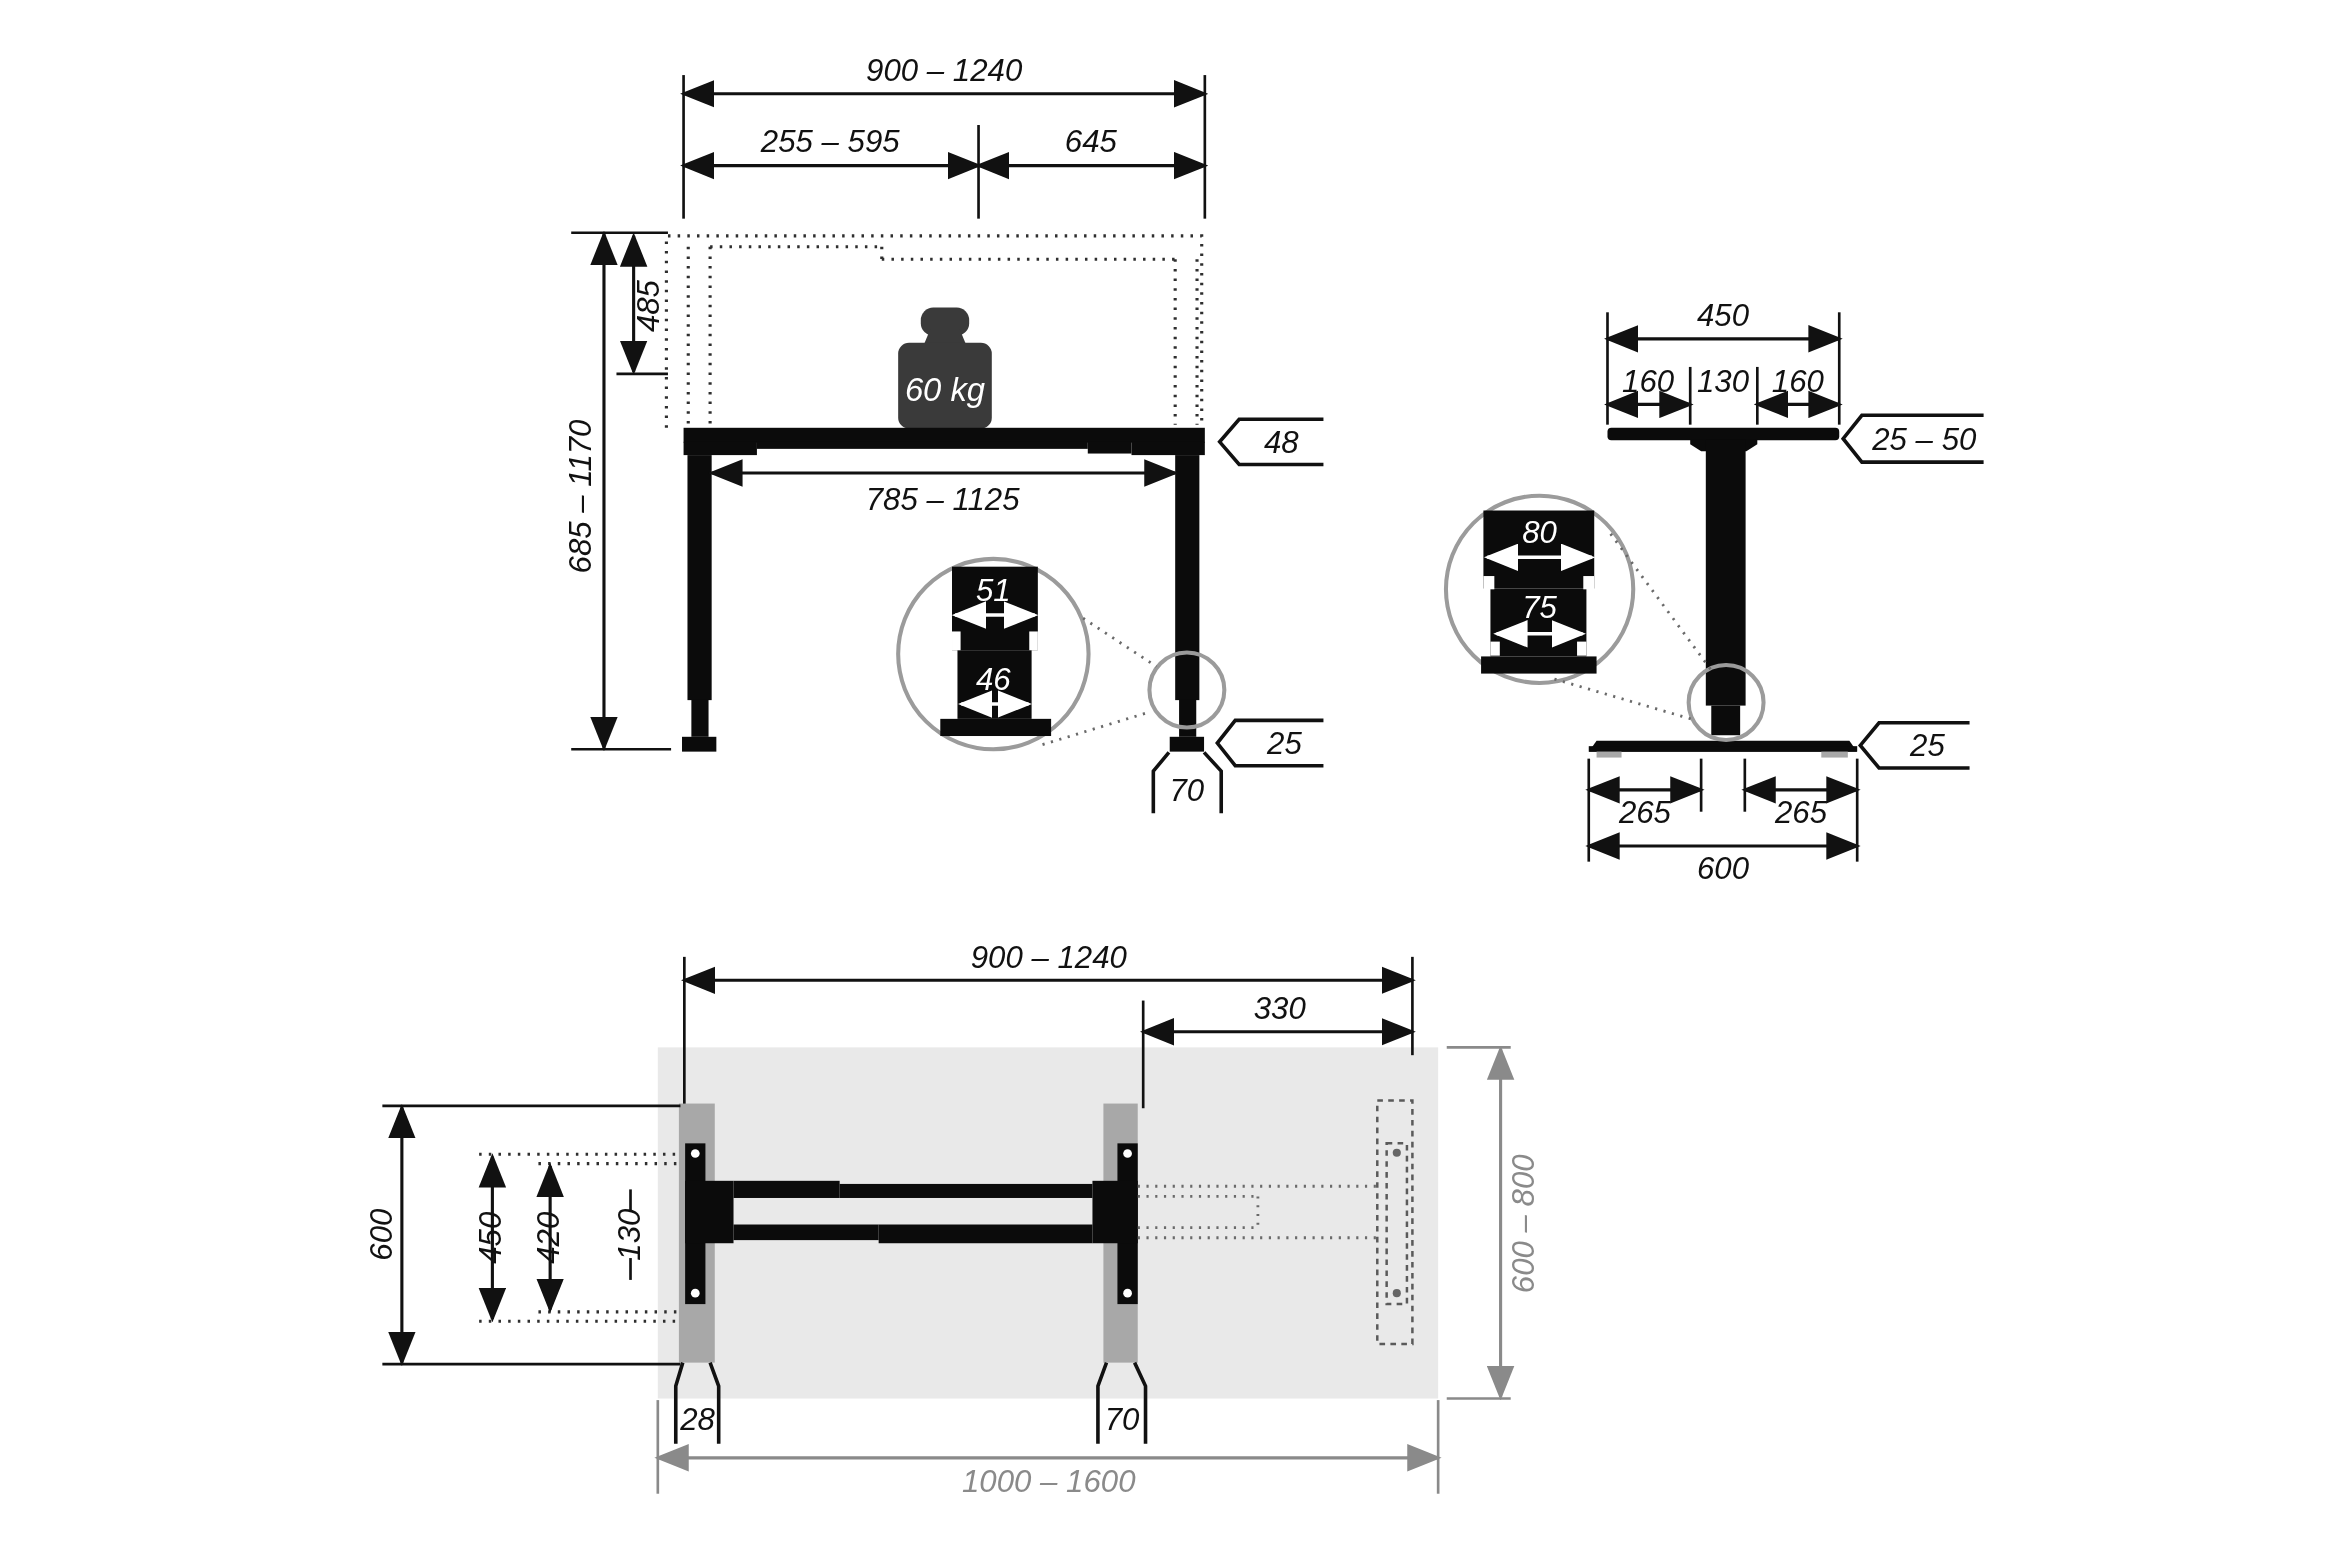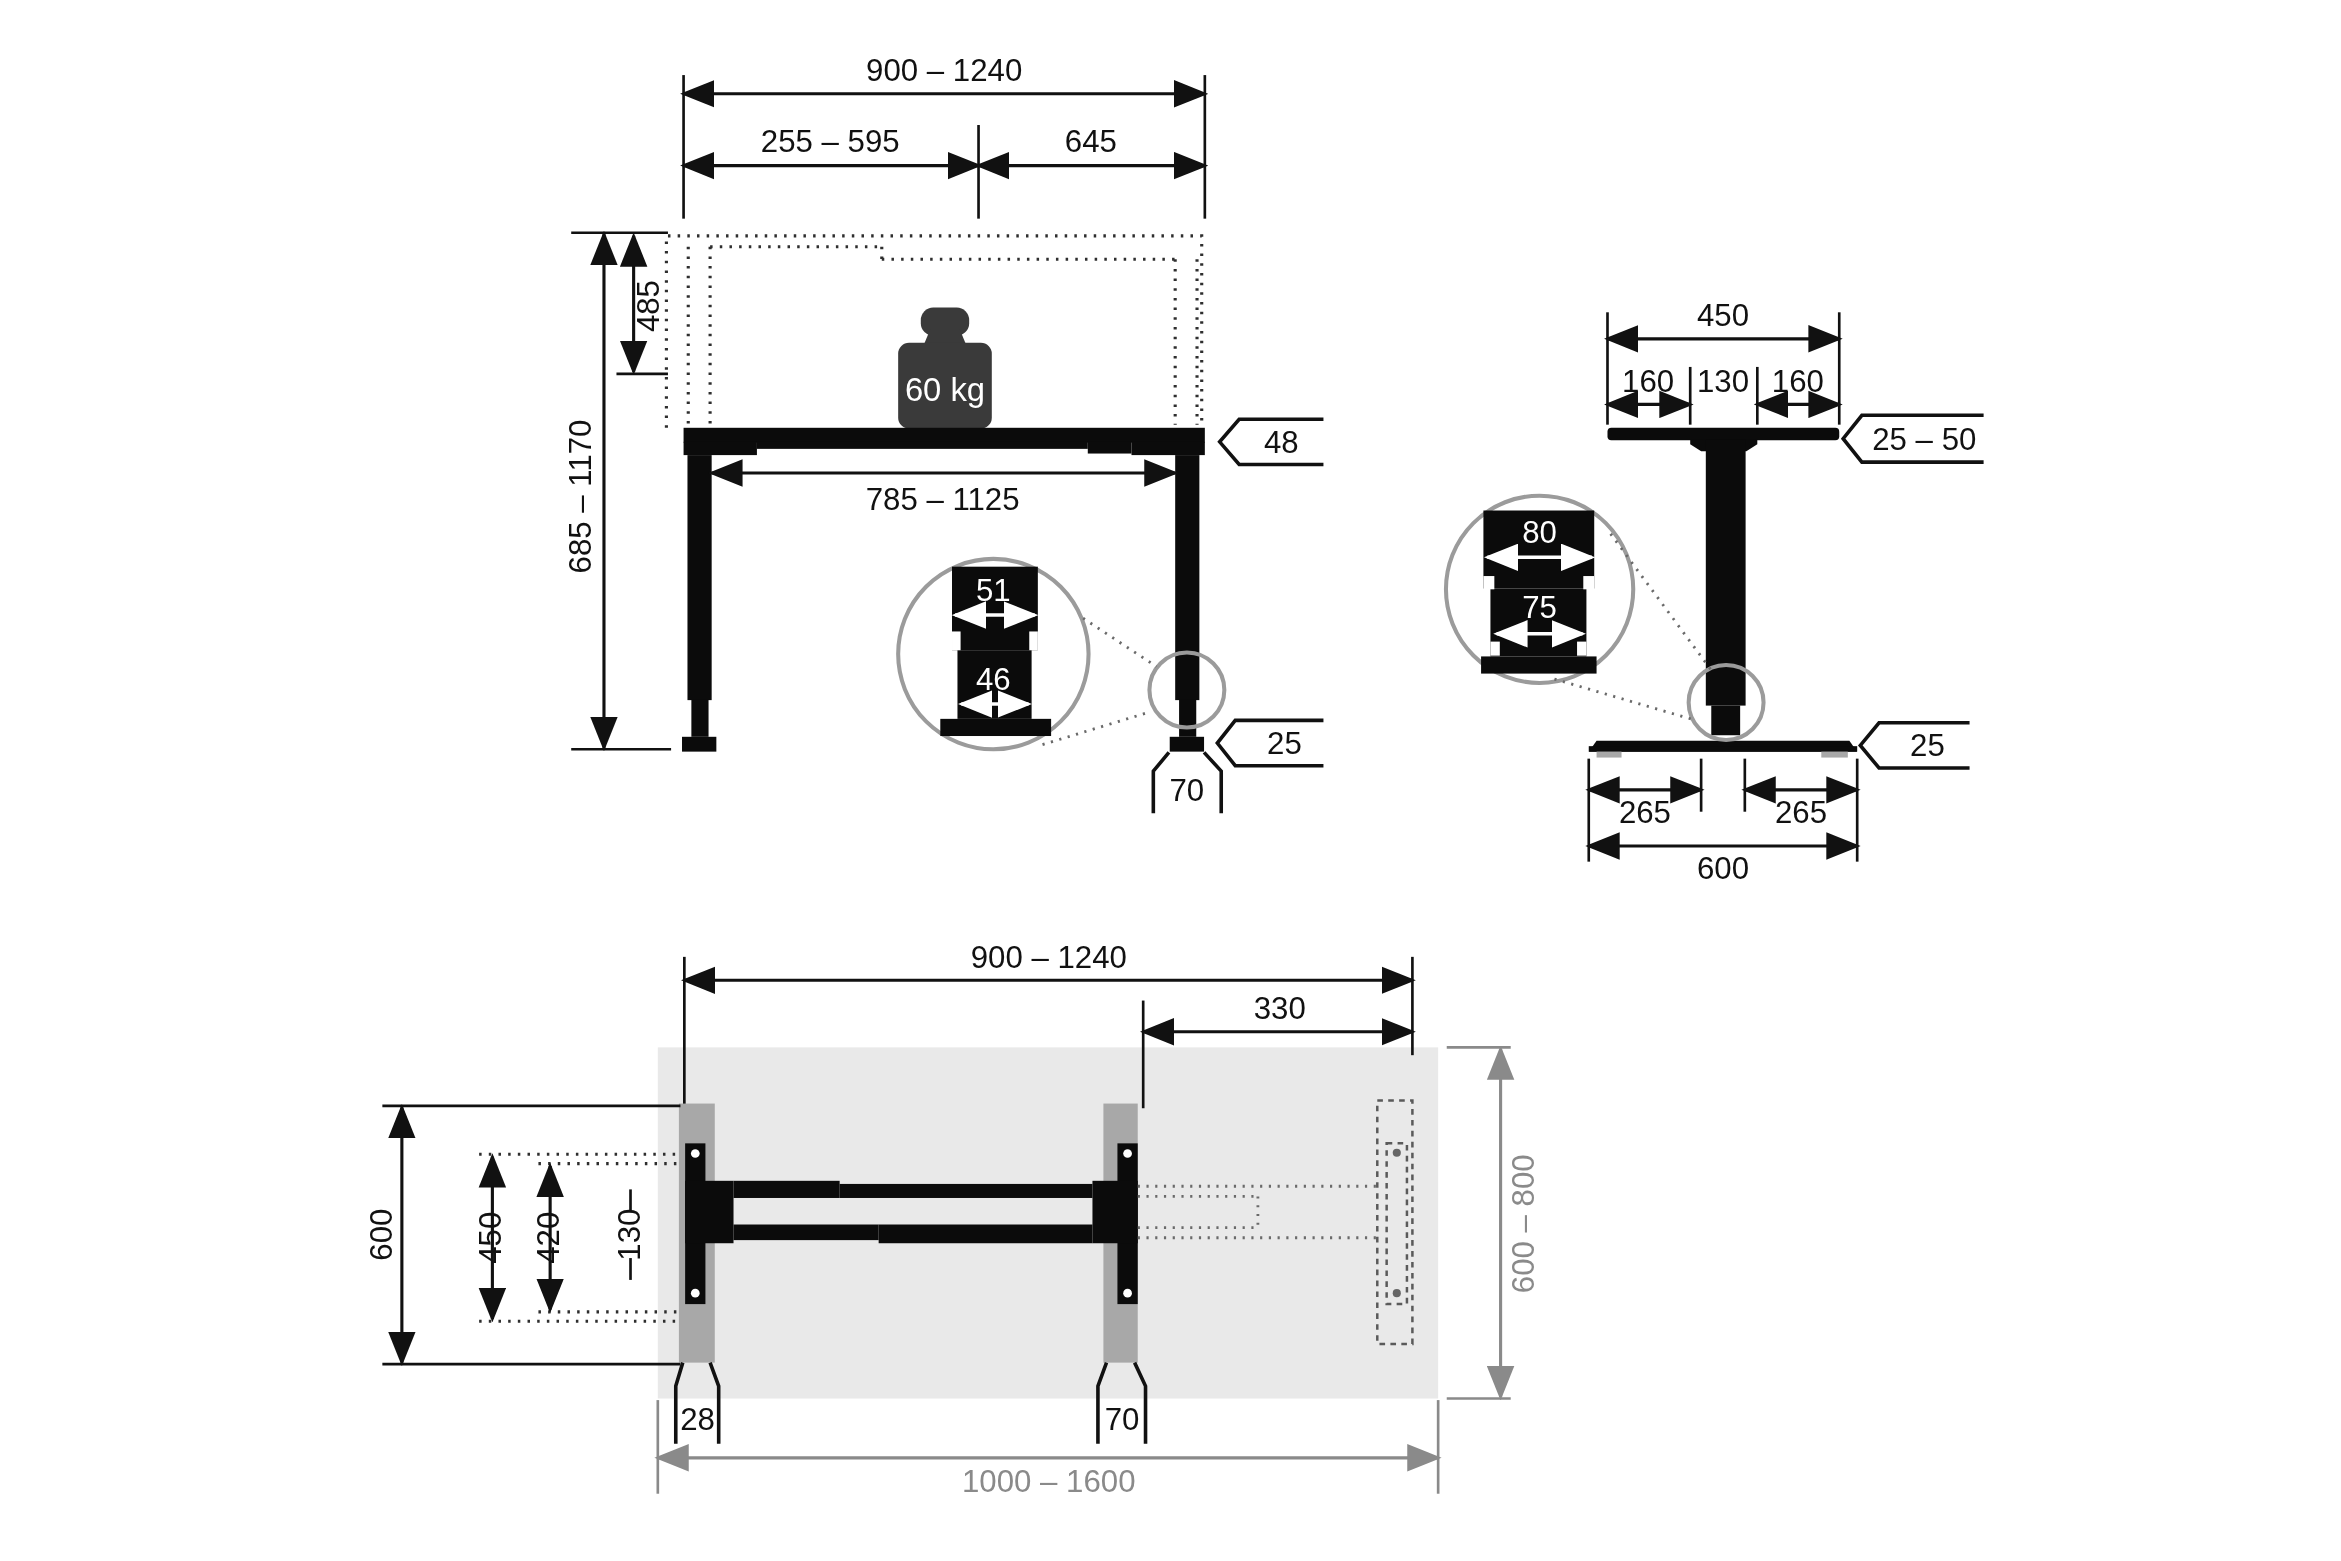--- a/index.html
+++ b/index.html
@@ -1,16 +1,16 @@
 <!DOCTYPE html>
 <html style="font-size:12.5px"><head>
 <meta charset="utf-8">
 <style>
   html,body{margin:0;padding:0;background:#ffffff;}
-  .stage{width:100vw;height:100vh;display:flex;align-items:flex-end;justify-content:center;background:#fff;}
+  .stage{width:100vw;height:100vh;display:flex;align-items:flex-end;justify-content:center;background:#fff;font-style:italic;}
   svg{width:100%;height:100%;display:block;}
   text{font-family:"Liberation Sans","DejaVu Sans",sans-serif;font-size:20px;fill:#111;text-anchor:middle;}
   .tw{fill:#ffffff;}
   .tg{fill:#8a8a8a;}
   .t21{font-size:21px;}
   .k{stroke:#111;stroke-width:2;fill:none;}
   .ke{stroke:#111;stroke-width:1.7;fill:none;}
   .kg{stroke:#8a8a8a;stroke-width:2;fill:none;}
   .kge{stroke:#8a8a8a;stroke-width:1.7;fill:none;}
   .kw{stroke:#fff;stroke-width:2.2;fill:none;}

